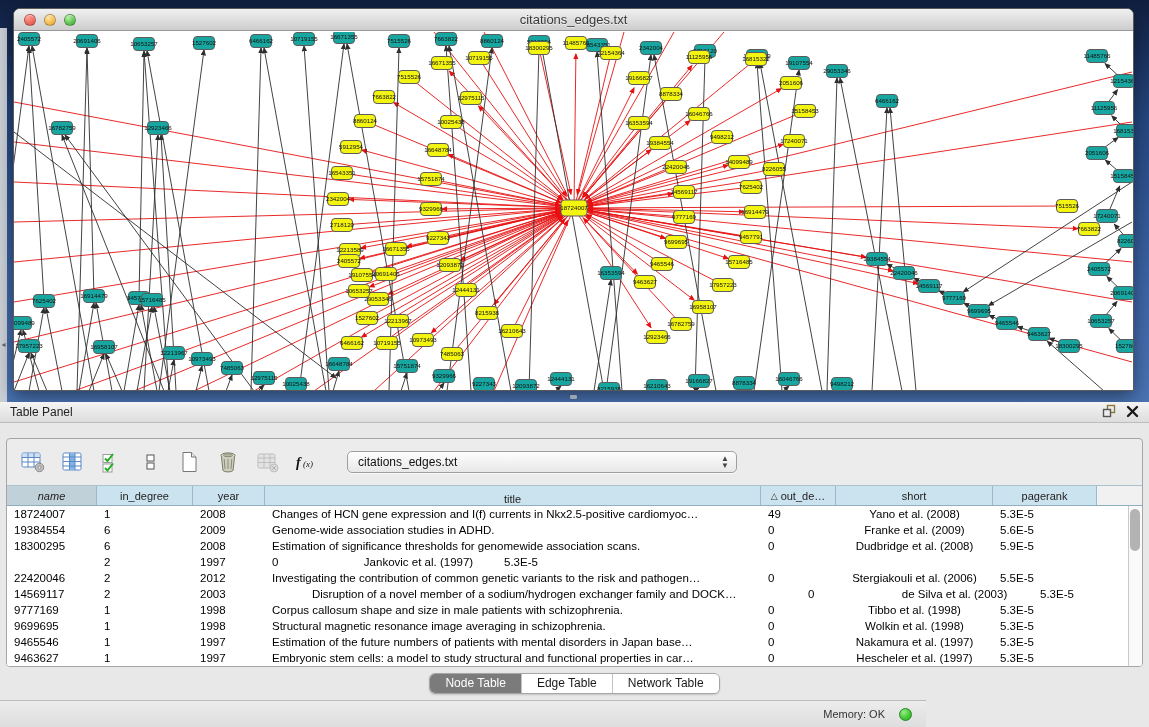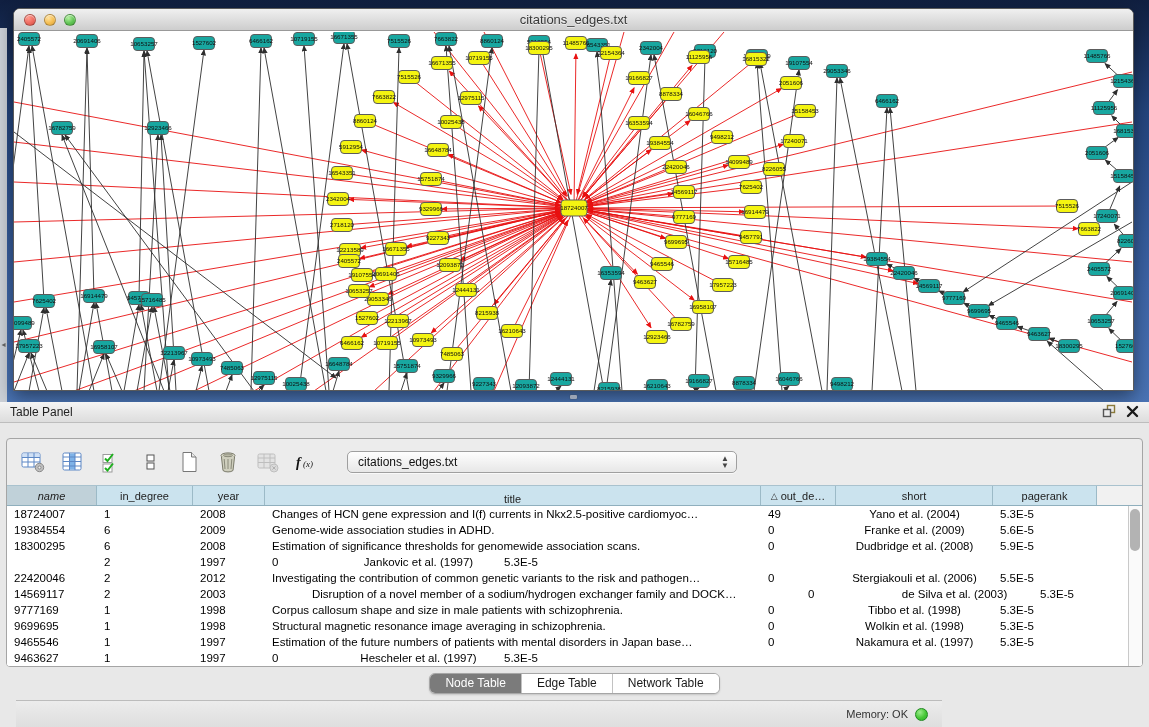--- a/index.html
+++ b/index.html
@@ -68,23 +68,23 @@
 
   
   .tabbar { height:33px; display:flex; align-items:center; justify-content:center; }
   .seg { display:inline-flex; border:1px solid #a6a6a6; border-radius:6px; overflow:hidden; background:#fff;
          box-shadow:0 1px 2px rgba(0,0,0,.15); }
   .seg .tab { padding:2px 15px; font-size:12px; color:#1a1a1a; background:#fff; border-right:1px solid #c2c2c2; cursor:pointer; height:19px; line-height:15px; }
   .seg .tab:last-child { border-right:none; }
   .seg .tab.active { background:#7b7b7b; color:#ffffff; }
 
   
-  .status-bar { position:absolute; left:16px; bottom:0; width:926px; height:27px;
+  .status-bar { position:absolute; left:0; bottom:0; width:926px; height:27px;
                 border-top:1px solid #bcbcbc; background:linear-gradient(#ececec,#dedede);
-                display:flex; align-items:center; justify-content:flex-end; padding-right:14px; gap:7px; }
+                display:flex; align-items:center; justify-content:flex-end; padding-right:14px; gap:14px; }
   .status-bar .mlabel { font-size:11px; color:#333; }
   .mem-dot { width:13px; height:13px; border-radius:50%; border:1px solid #1e8a1e;
              background:radial-gradient(circle at 35% 30%, #9bec8b, #46c736 55%, #2fae2f); }
 </style>
 </head>
 <body>
 
 <div class="screen">
 
   <div class="desktop">
@@ -927,21 +927,21 @@
                 <span>pagerank</span>
               </div>
             </div>
           <div class="tbody" id="tbody">
               <div class="tr">
                 <div class="td" style="width: 90px;">18724007</div>
                 <div class="td" style="width: 96px;">1</div>
                 <div class="td" style="width: 72px;">2008</div>
                 <div class="td" style="width: 496px;">Changes of HCN gene expression and I(f) currents in Nkx2.5-positive cardiomyoc…</div>
                 <div class="td" style="width: 75px;">49</div>
-                <div class="td center" style="width: 157px;">Yano et al. (2004)</div>
+                <div class="td center" style="width: 157px;">Yano et al. (2008)</div>
                 <div class="td" style="width: 104px;">5.3E-5</div>
               </div>
               <div class="tr">
                 <div class="td" style="width: 90px;">19384554</div>
                 <div class="td" style="width: 96px;">6</div>
                 <div class="td" style="width: 72px;">2009</div>
                 <div class="td" style="width: 496px;">Genome-wide association studies in ADHD.</div>
                 <div class="td" style="width: 75px;">0</div>
                 <div class="td center" style="width: 157px;">Franke et al. (2009)</div>
                 <div class="td" style="width: 104px;">5.6E-5</div>
@@ -1005,20 +1005,21 @@
                 <div class="td" style="width: 72px;">1997</div>
                 <div class="td" style="width: 496px;">Estimation of the future numbers of patients with mental disorders in Japan base…</div>
                 <div class="td" style="width: 75px;">0</div>
                 <div class="td center" style="width: 157px;">Nakamura et al. (1997)</div>
                 <div class="td" style="width: 104px;">5.3E-5</div>
               </div>
               <div class="tr">
                 <div class="td" style="width: 90px;">9463627</div>
                 <div class="td" style="width: 96px;">1</div>
                 <div class="td" style="width: 72px;">1997</div>
+                <div class="td" style="width: 496px;">Embryonic stem cells: a model to study structural and functional properties in car…</div>
                 <div class="td" style="width: 75px;">0</div>
                 <div class="td center" style="width: 157px;">Hescheler et al. (1997)</div>
                 <div class="td" style="width: 104px;">5.3E-5</div>
               </div>
             </div>
           <div class="vscroll">
             <div class="vthumb"></div>
           </div>
         </div>
       </div>

